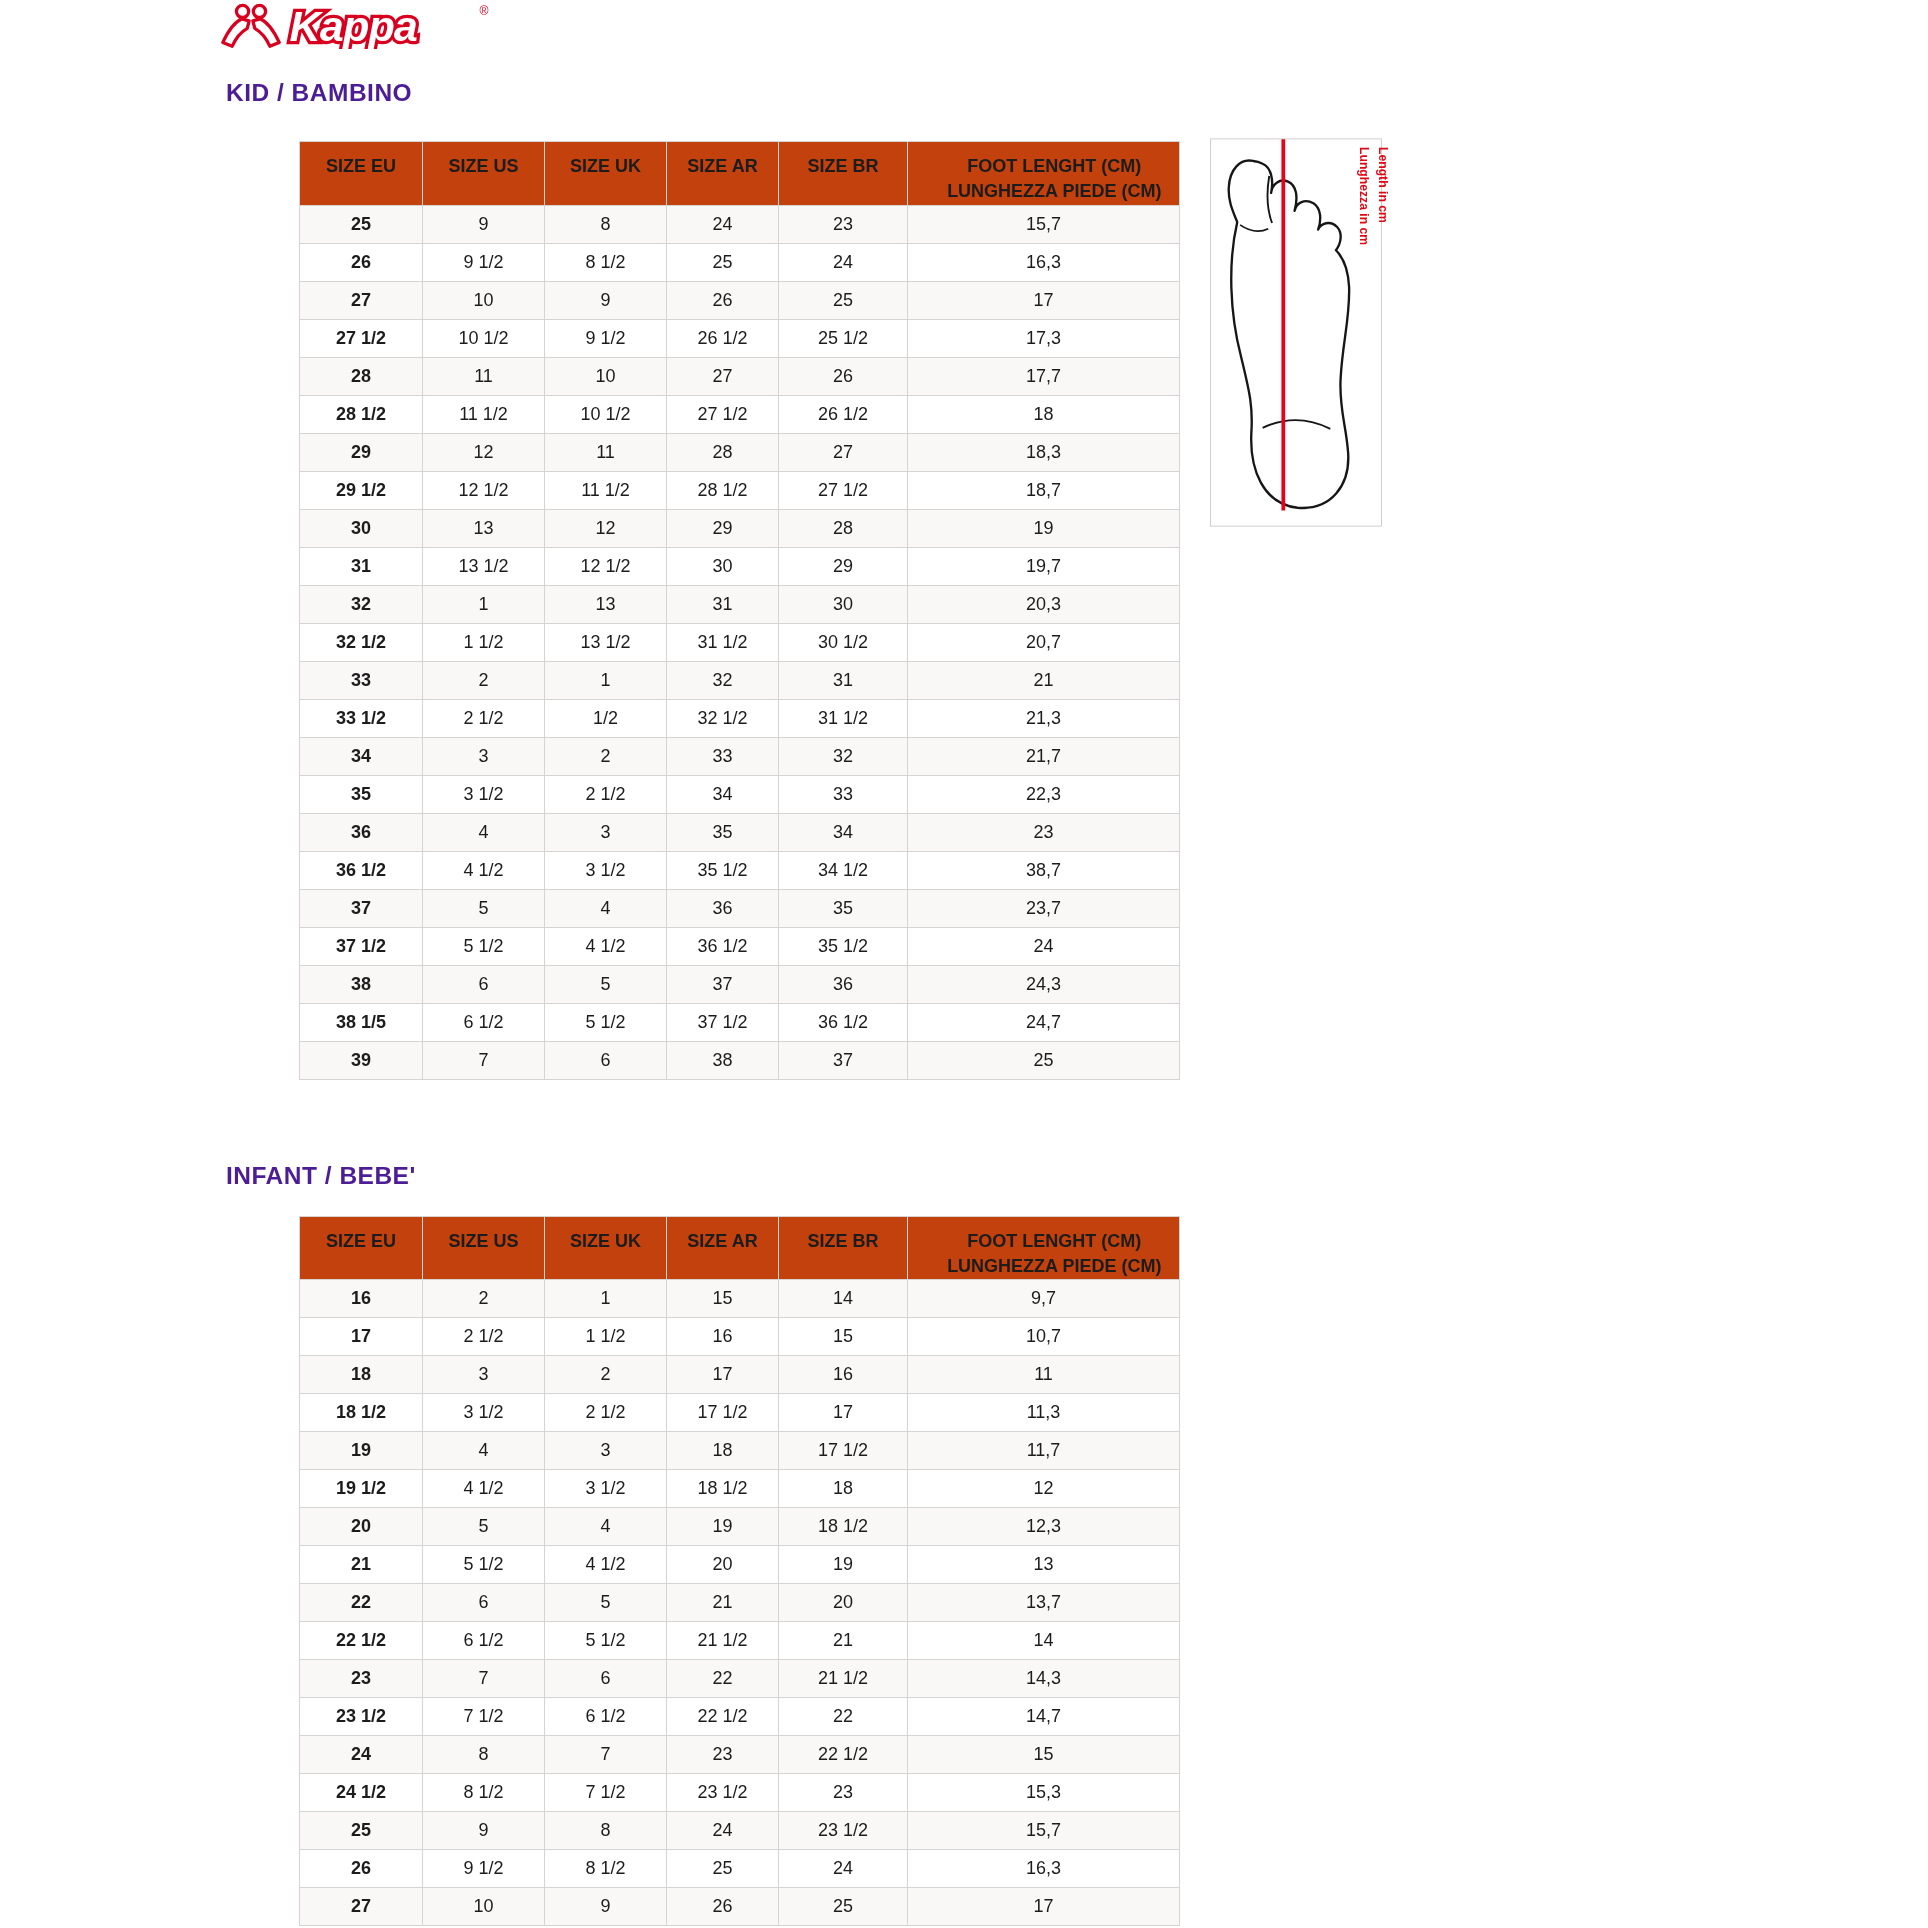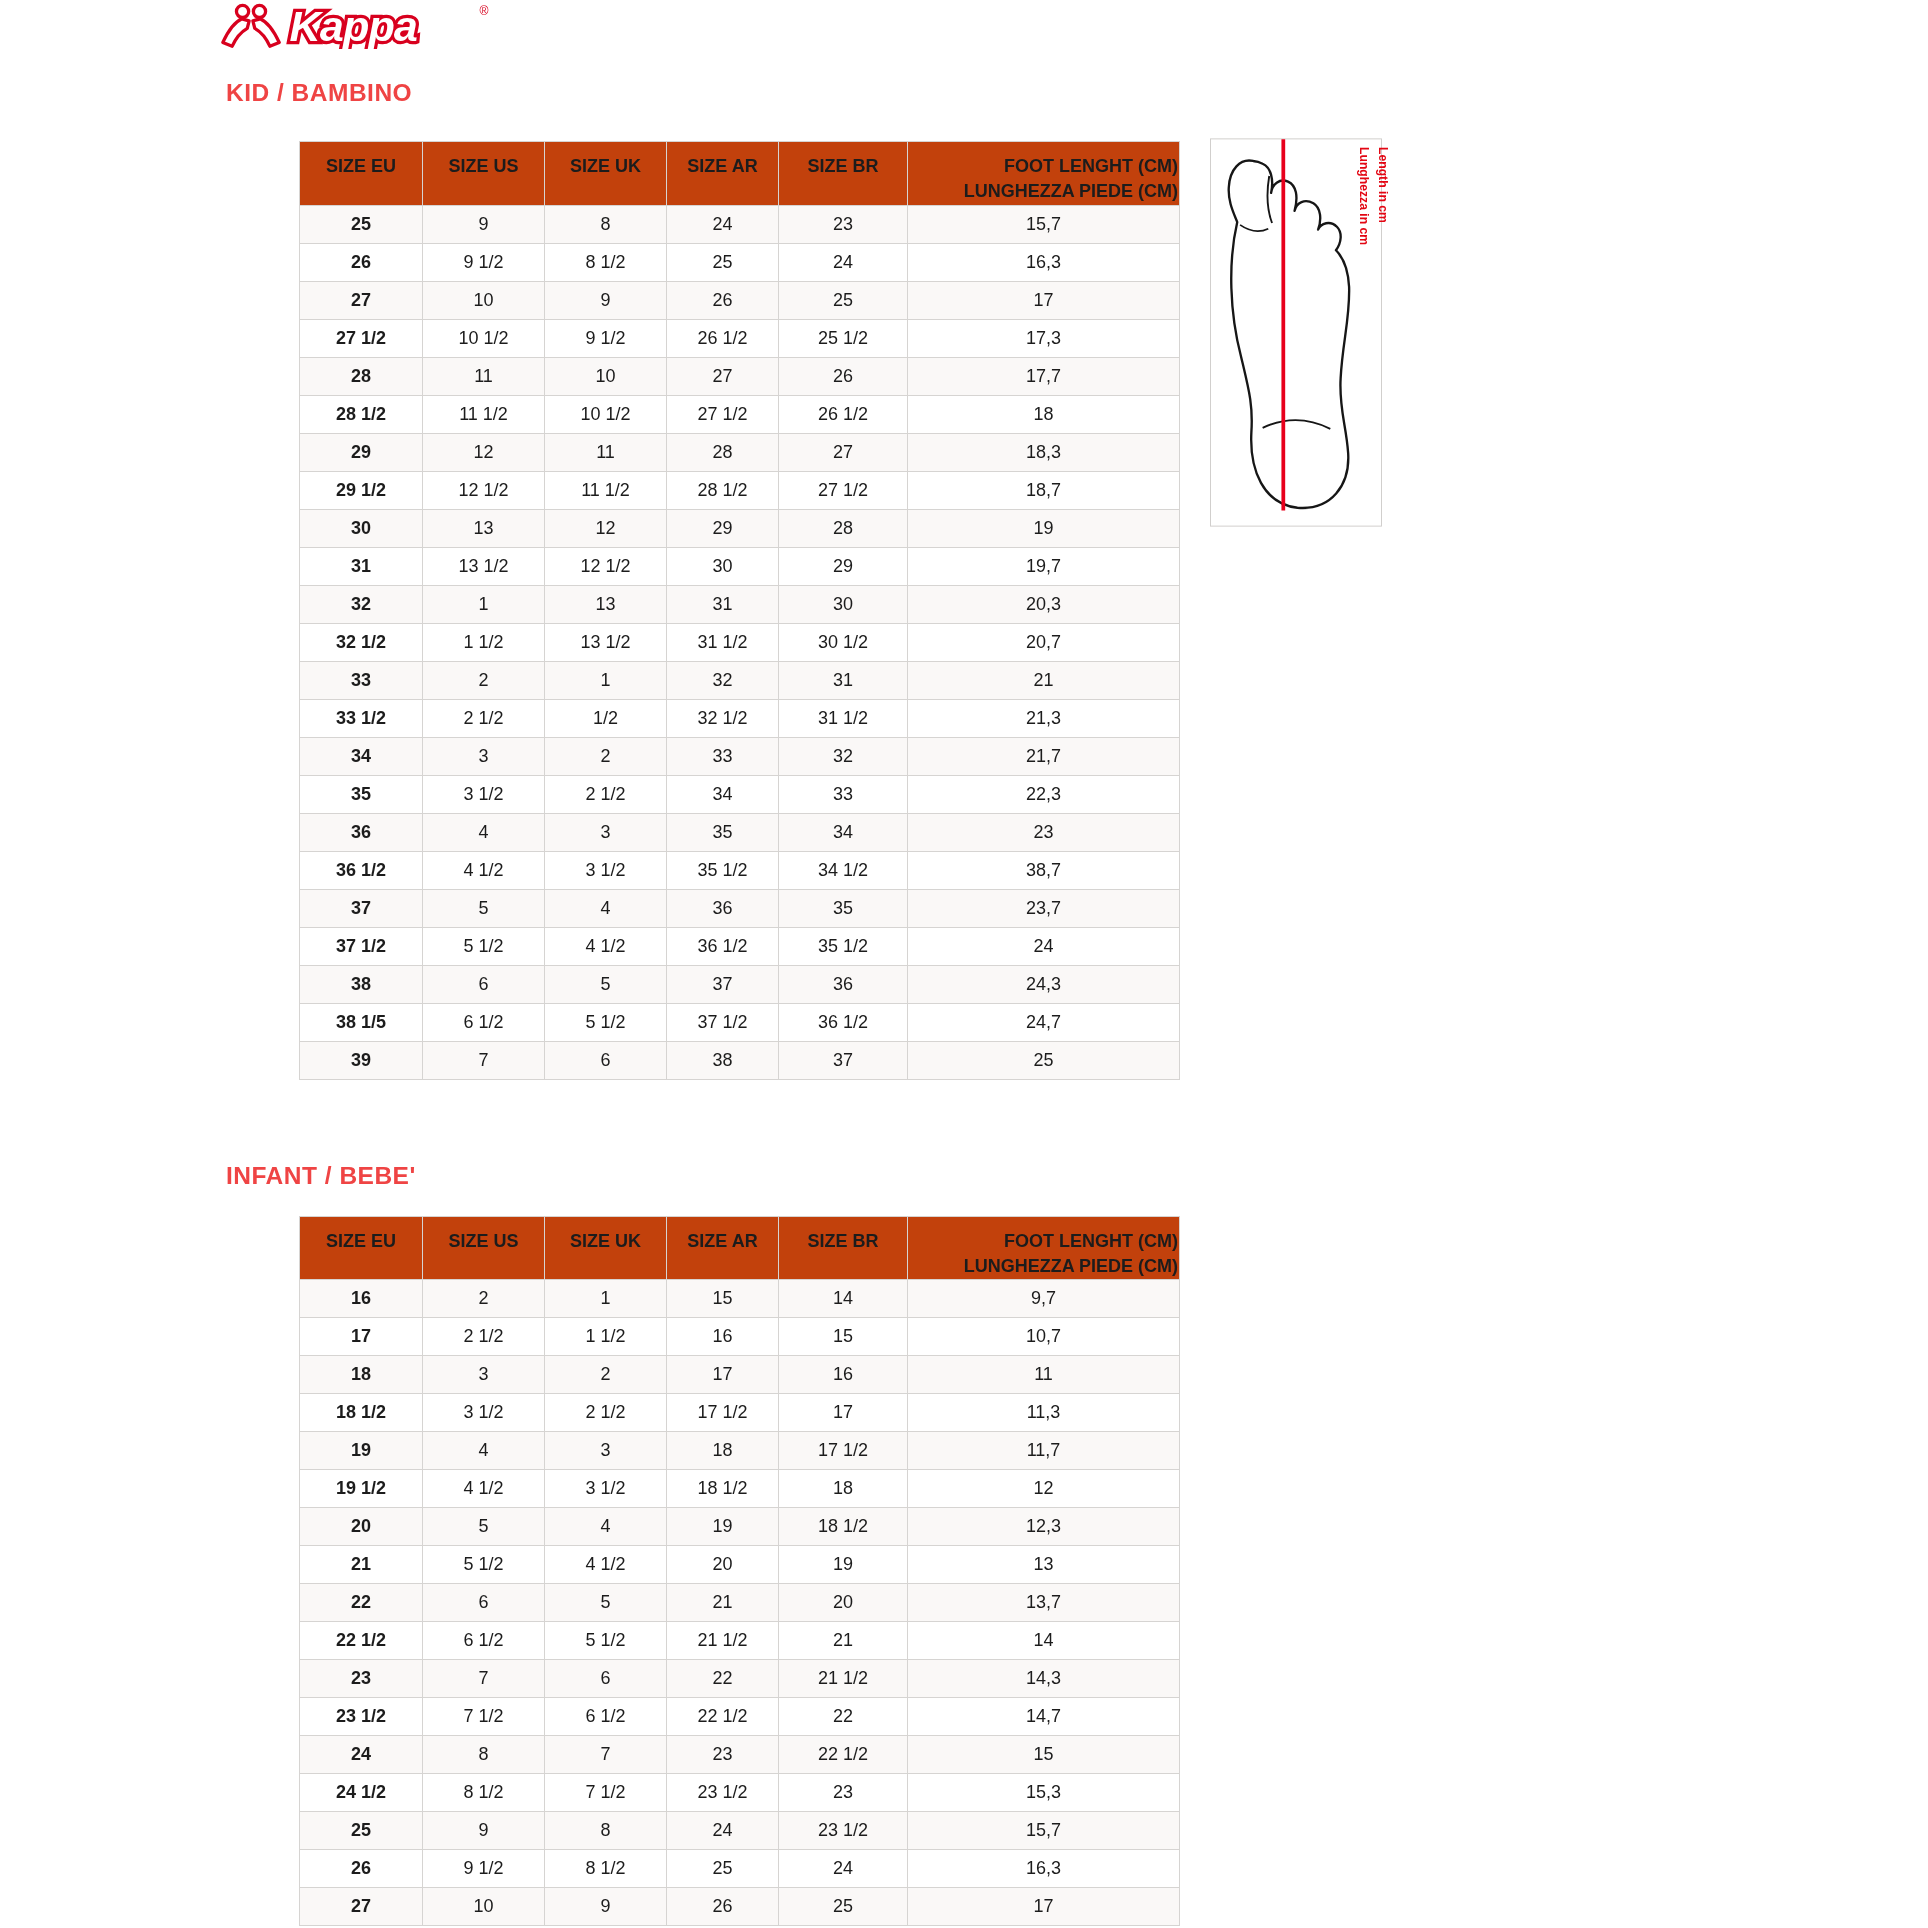--- a/index.html
+++ b/index.html
@@ -15,21 +15,21 @@
   
   .logo { position:absolute; left:220px; top:1.9px; }
 
   
   .section-title {
     position:absolute;
     left:226px;
     font-size:24.5px;
     font-weight:bold;
     letter-spacing:0.5px;
-    color:#ef4444;
+    color:#4c1d95;
     white-space:nowrap;
   }
   .kid-title    { top:79px; }
   .infant-title { top:1162px; }
 
   
   table.size-table {
     position:absolute;
     left:299px;
     width:881px;
@@ -47,21 +47,21 @@
     white-space:nowrap;
   }
   .size-table th {
     background:#c2410c;
     font-weight:bold;
     vertical-align:top;
     padding-top:12.2px;
     line-height:24.5px;
   }
   .size-table th.foot {
-    text-align:right;
+    text-align:center;
     padding-left:22.6px;
   }
   table.kid thead tr    { height:64px; }
   table.infant thead tr { height:60px; }
   table.kid tbody tr    { height:38px; }
   table.infant tbody tr { height:38px; }
 
   .size-table tbody td { background:#ffffff; }
   .size-table tbody tr:nth-child(odd) td { background:#faf8f7; }
   .size-table tbody td:first-child { font-weight:bold; }

